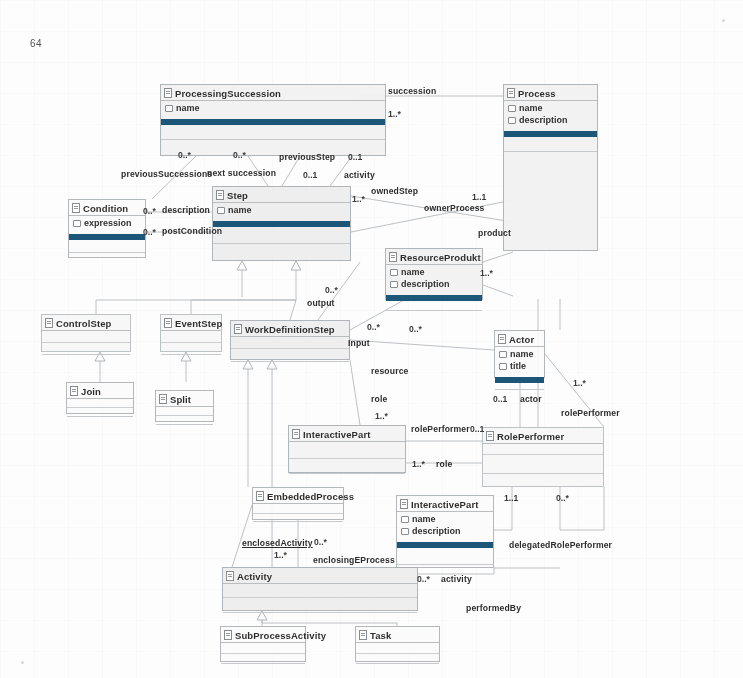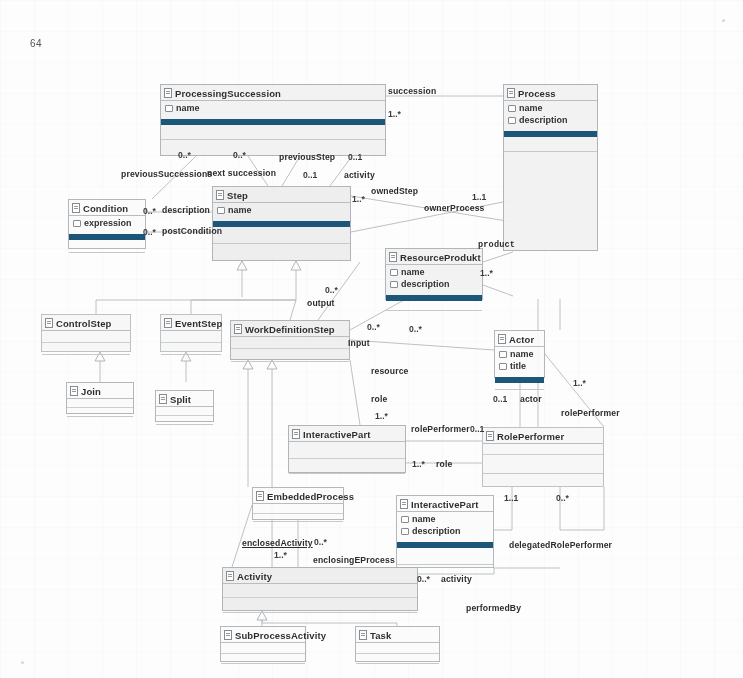--- a/index.html
+++ b/index.html
@@ -193,21 +193,21 @@
         <span>name</span>
       </div>
       <div class="attr">
         <span class="attr-ico"></span>
         <span>description</span>
       </div>
     </div>
     <div class="ops" style="height:14px;"></div>
   </div>
 
-  <div class="uml white" style="left:68px;top:199px;width:78px;height:50px;">
+  <div class="uml white" style="left:68px;top:199px;width:78px;height:59px;">
     <div class="hdr">
       <span class="cls-ico"></span>
       <span>Condition</span>
     </div>
     <div class="attrs">
       <div class="attr">
         <span class="attr-ico"></span>
         <span>expression</span>
       </div>
     </div>
@@ -392,21 +392,21 @@
   <div class="mult" style="left:348px;top:152px;">0..1</div>
   <div class="lbl" style="left:344px;top:170px;">activity</div>
   <div class="mult" style="left:143px;top:206px;">0..*</div>
   <div class="lbl" style="left:162px;top:205px;">description</div>
   <div class="mult" style="left:143px;top:227px;">0..*</div>
   <div class="lbl" style="left:162px;top:226px;">postCondition</div>
   <div class="mult" style="left:352px;top:194px;">1..*</div>
   <div class="lbl" style="left:371px;top:186px;">ownedStep</div>
   <div class="mult" style="left:472px;top:192px;">1..1</div>
   <div class="lbl" style="left:424px;top:203px;">ownerProcess</div>
-  <div class="lbl" style="left:478px;top:240px;font-family:Liberation Mono, monospace;">product</div>
+  <div class="lbl" style="left:478px;top:228px;">product</div>
   <div class="mult" style="left:480px;top:268px;">1..*</div>
   <div class="mult" style="left:325px;top:285px;">0..*</div>
   <div class="lbl" style="left:307px;top:298px;">output</div>
   <div class="mult" style="left:367px;top:322px;">0..*</div>
   <div class="lbl" style="left:348px;top:338px;">Input</div>
   <div class="mult" style="left:409px;top:324px;">0..*</div>
   <div class="lbl" style="left:371px;top:366px;">resource</div>
   <div class="mult" style="left:493px;top:394px;">0..1</div>
   <div class="lbl" style="left:520px;top:394px;">actor</div>
   <div class="mult" style="left:573px;top:378px;">1..*</div>

